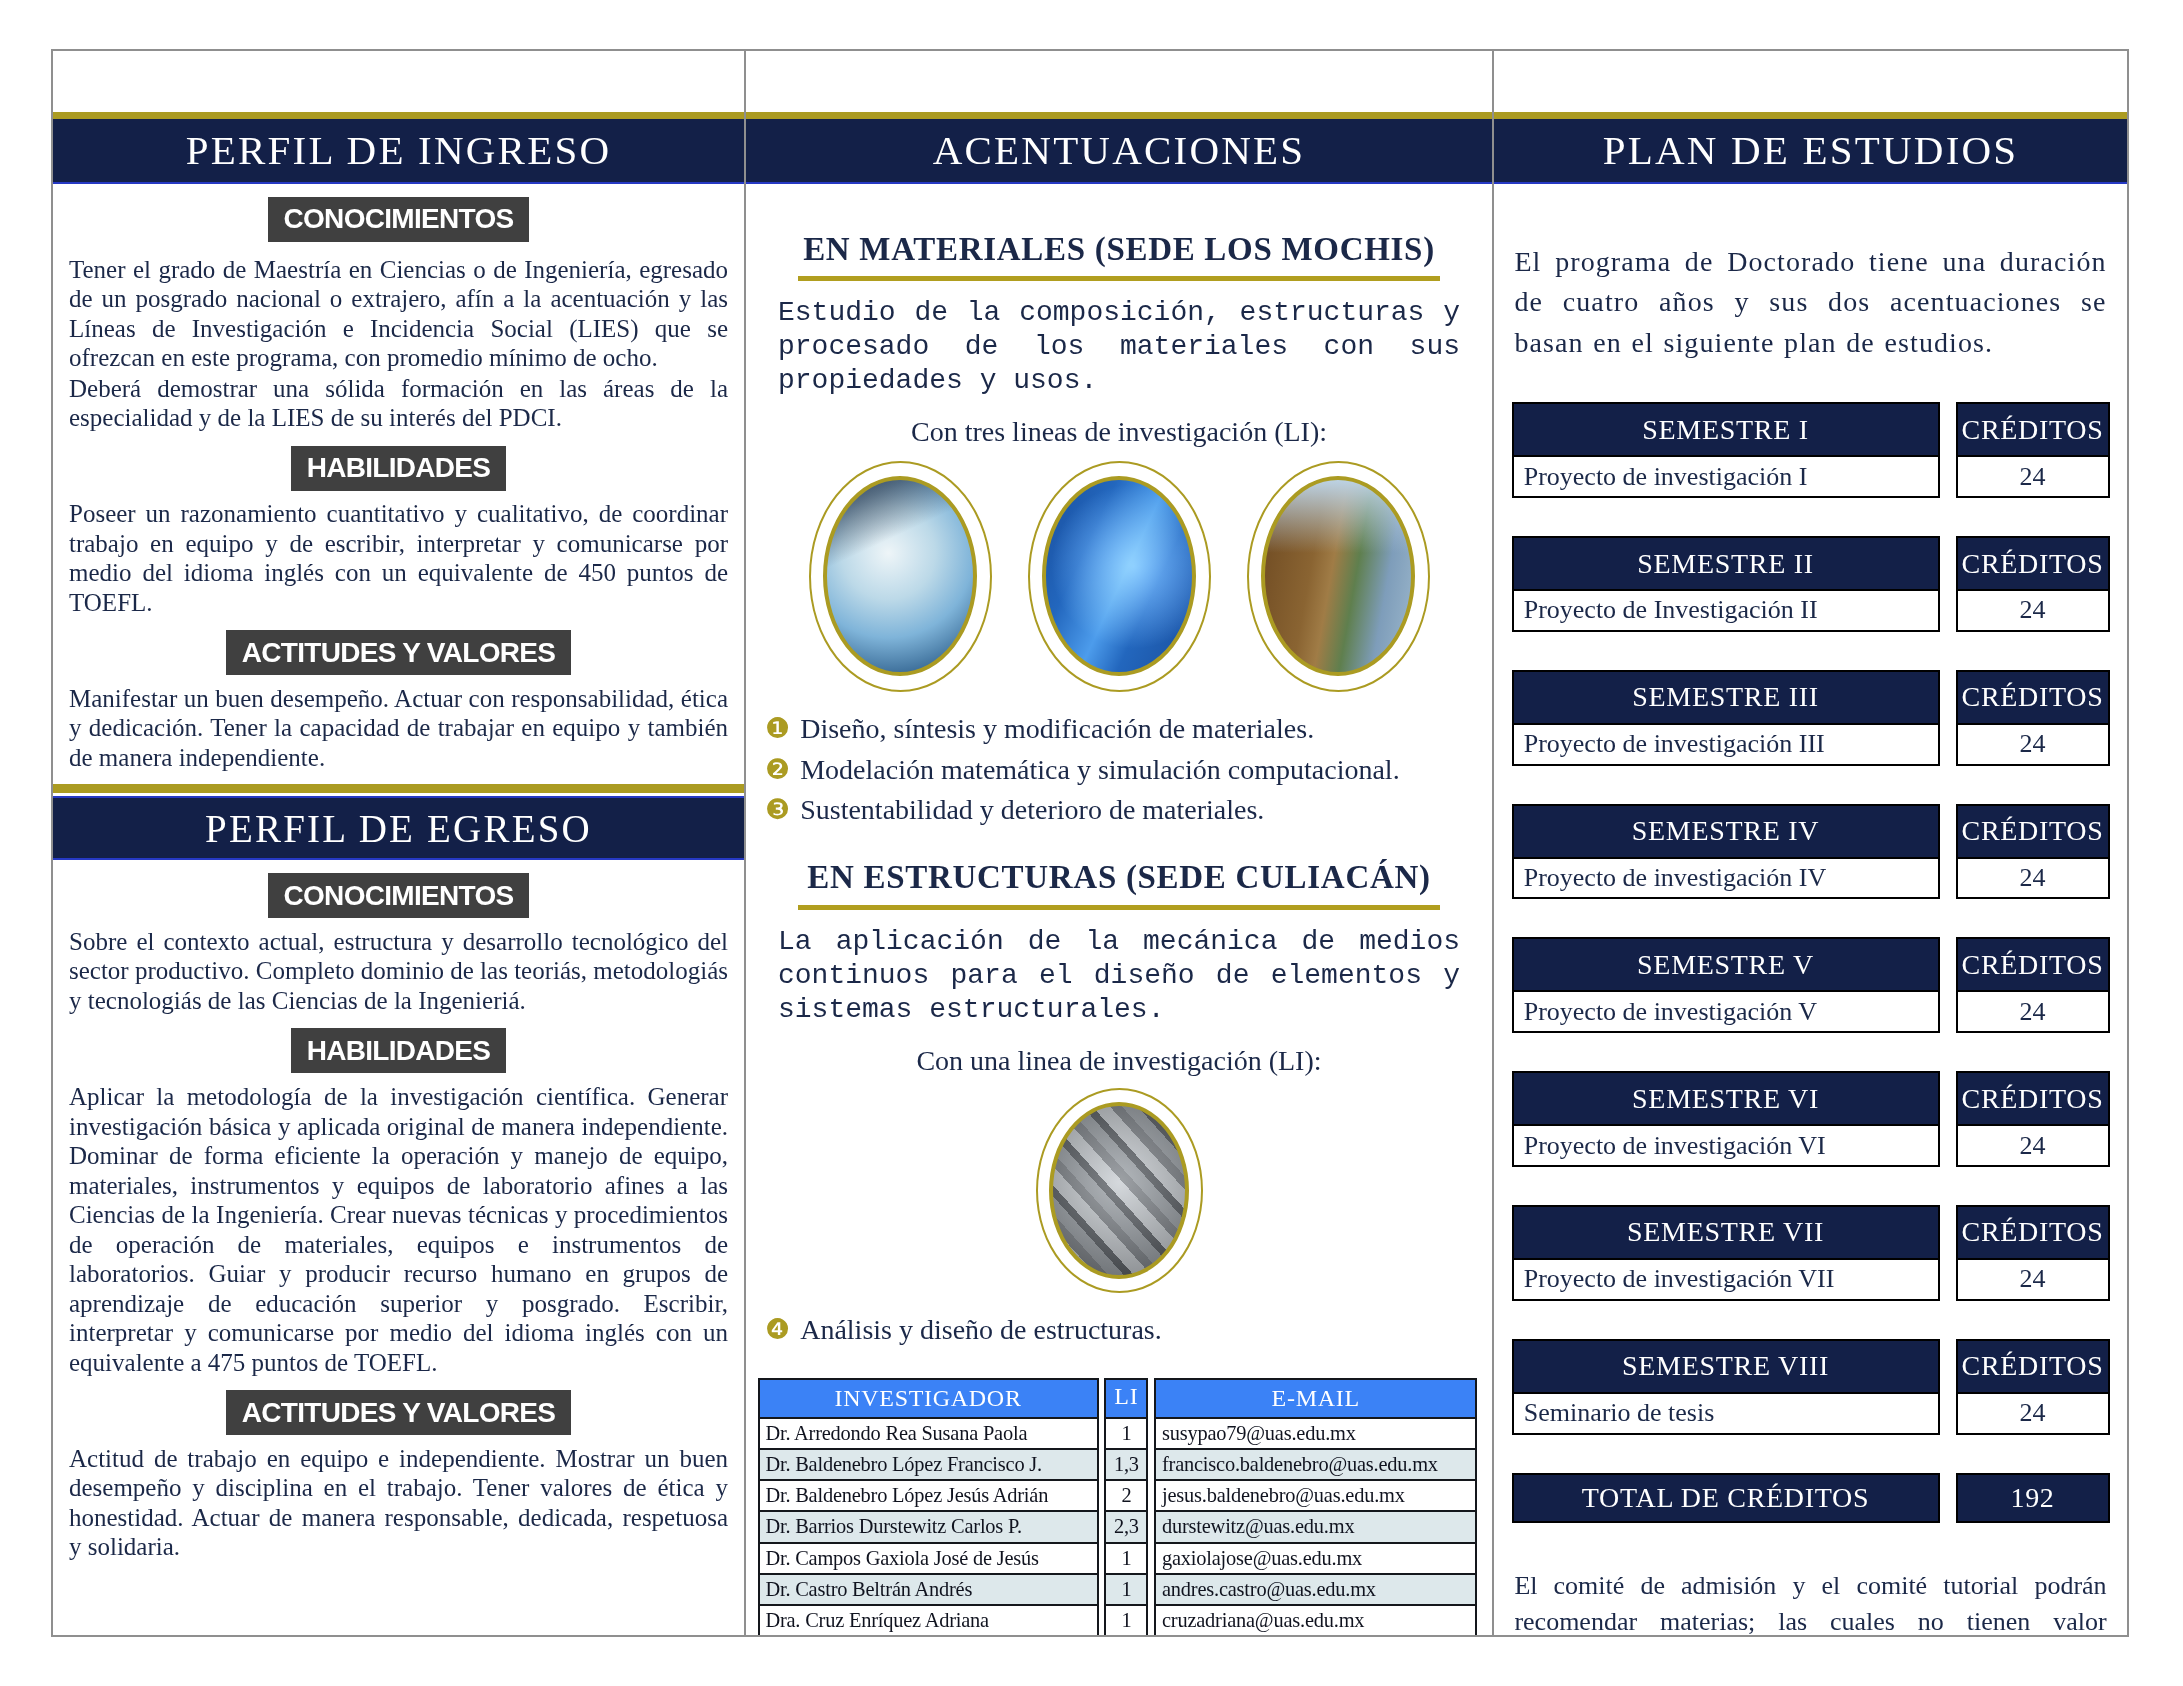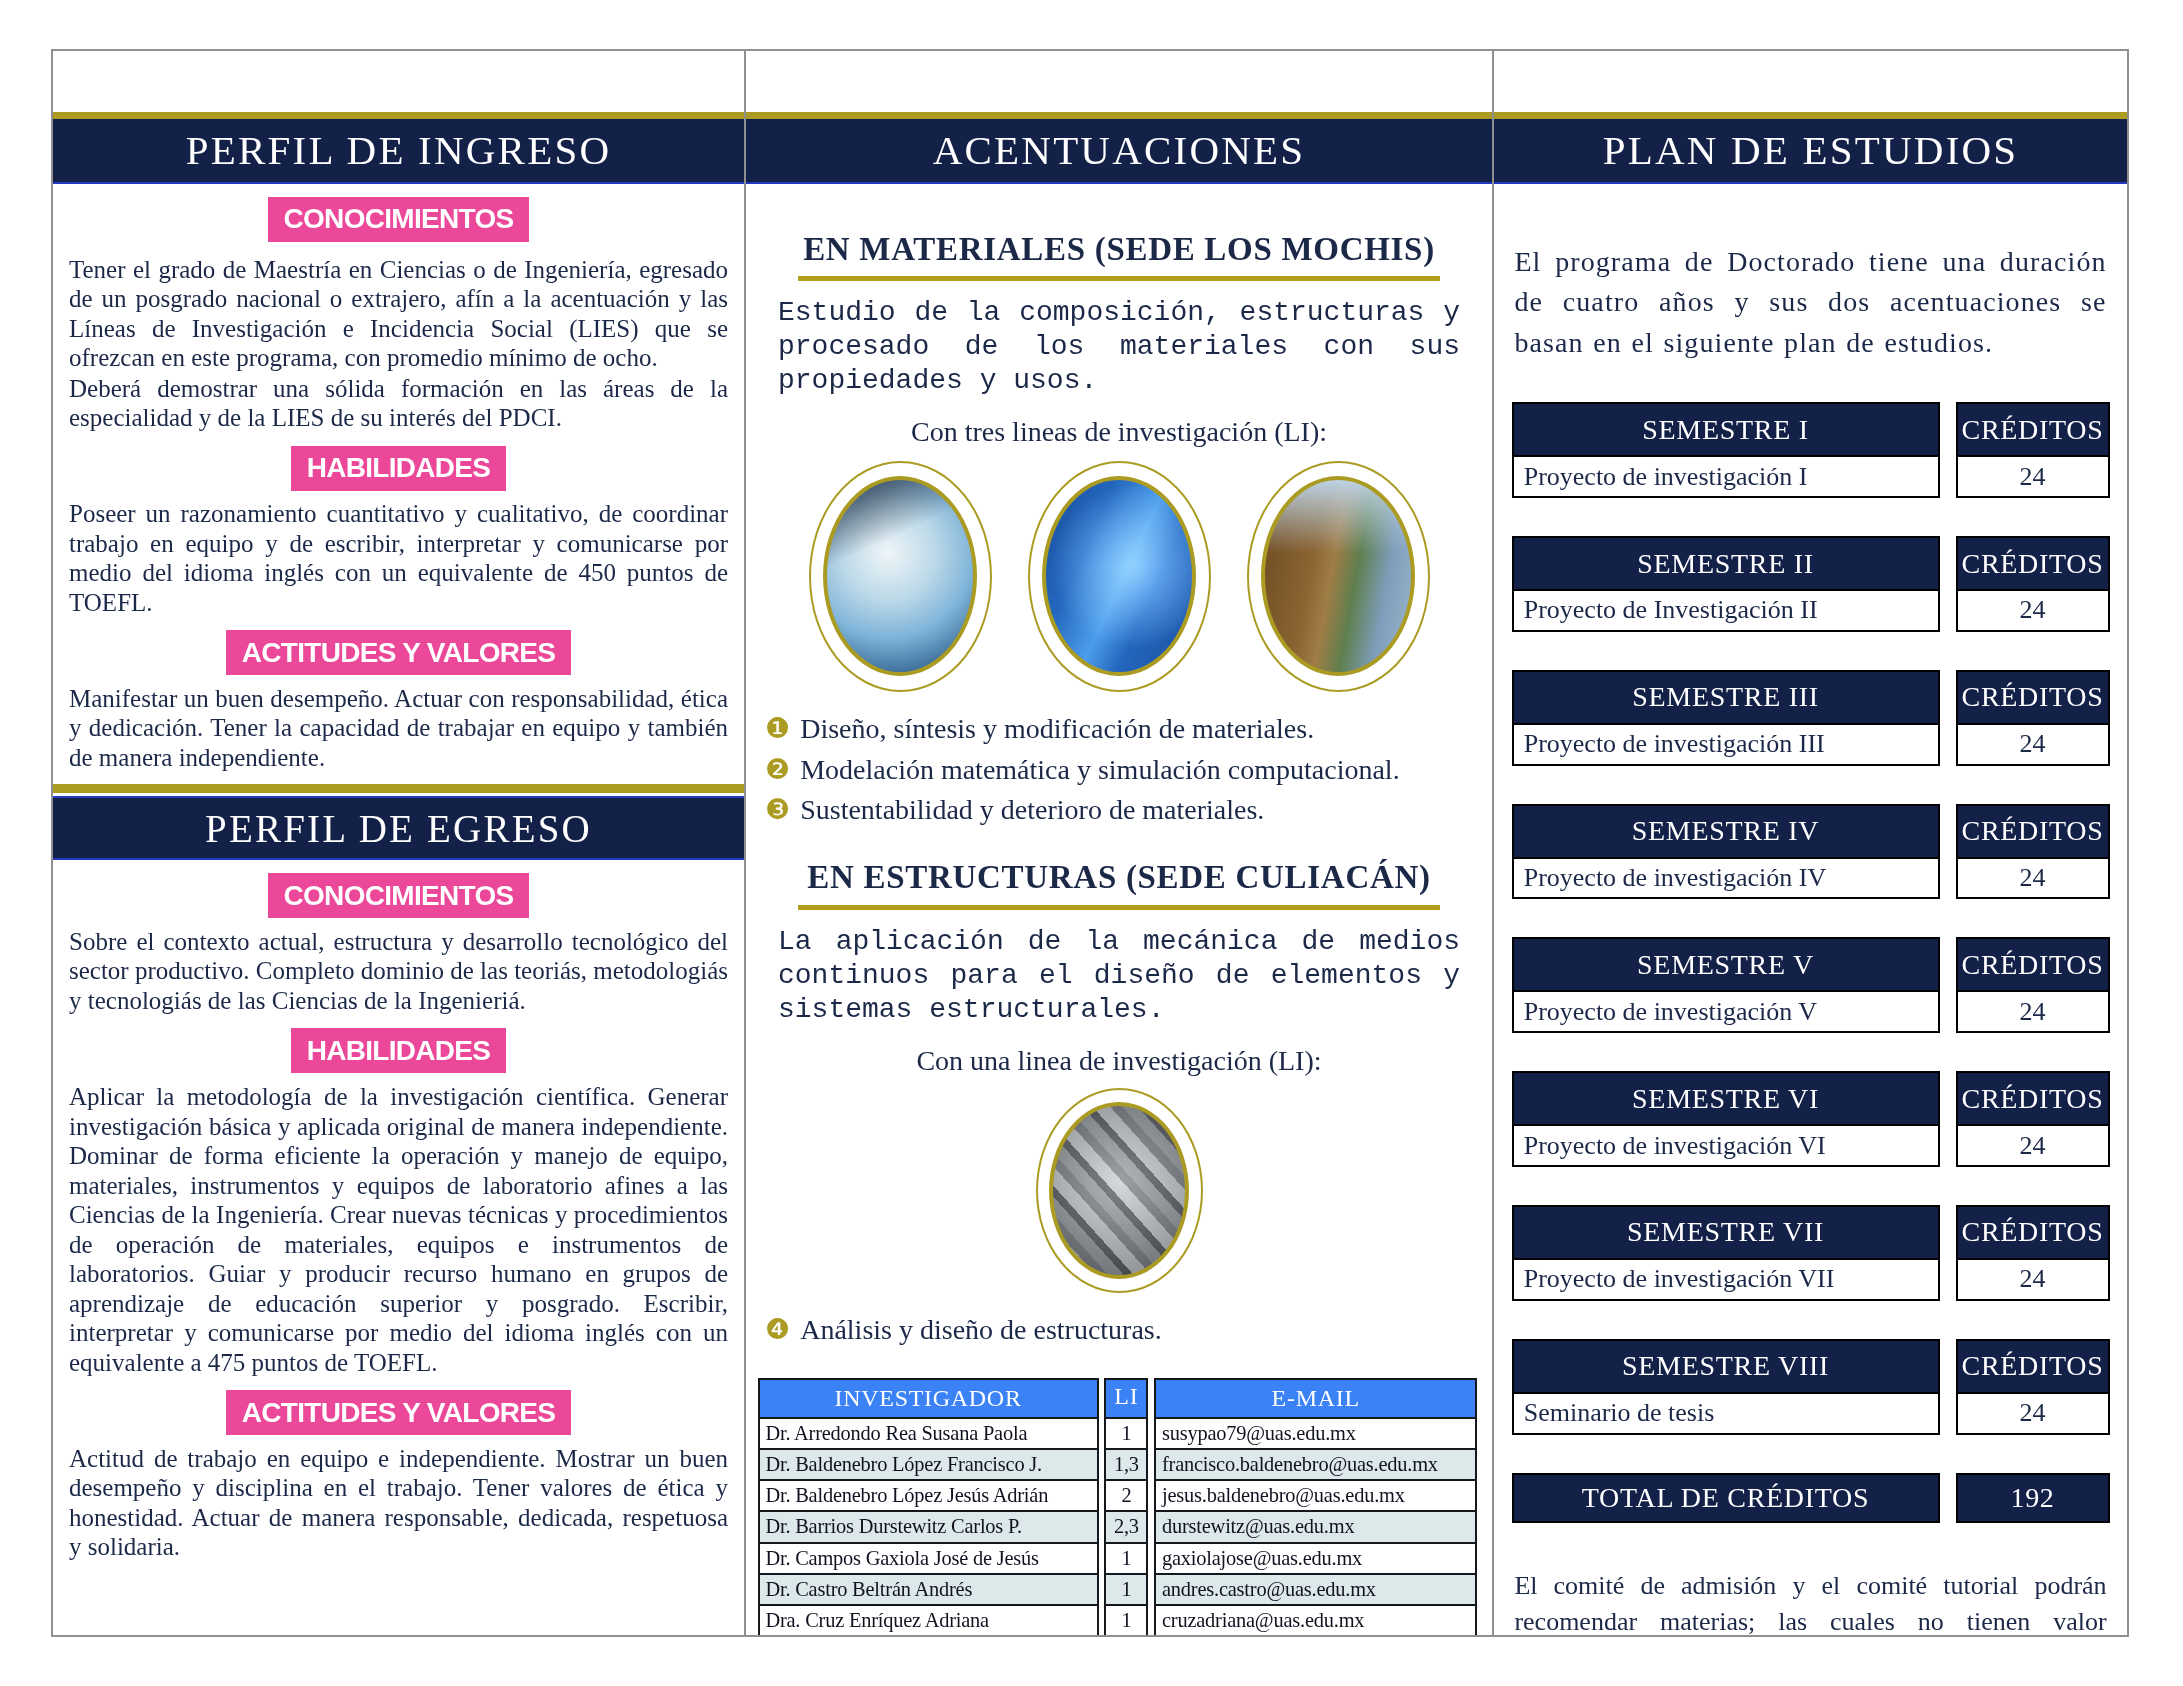--- a/index.html
+++ b/index.html
@@ -28,21 +28,21 @@
   .band2 .gold { height:8.7px; background:#ab9b22; margin-bottom:3.6px; }
   .band2 .bar {
     background:#132048; height:60px; border-top:2.2px solid #2639c4; border-bottom:2.2px solid #2639c4;
     display:flex; align-items:center; justify-content:center;
   }
   .band2 .bar span { color:#ffffff; font-size:39px; letter-spacing:2.2px; white-space:nowrap; }
 
   
   .badge {
     display:block; width:max-content; margin:13px auto 0;
-    background:#ec4899; color:#ffffff;
+    background:#404040; color:#ffffff;
     font-family:"Liberation Sans", sans-serif; font-weight:700; font-size:28px;
     letter-spacing:-0.7px; padding:6.5px 16px;text-align:center;
   }
 
   
   .p {
     font-size:25px; line-height:1.18; color:#1b2848;
     text-align:justify; margin:8.7px 16px 0;
   }
   .p.first { margin-top:13px; }

